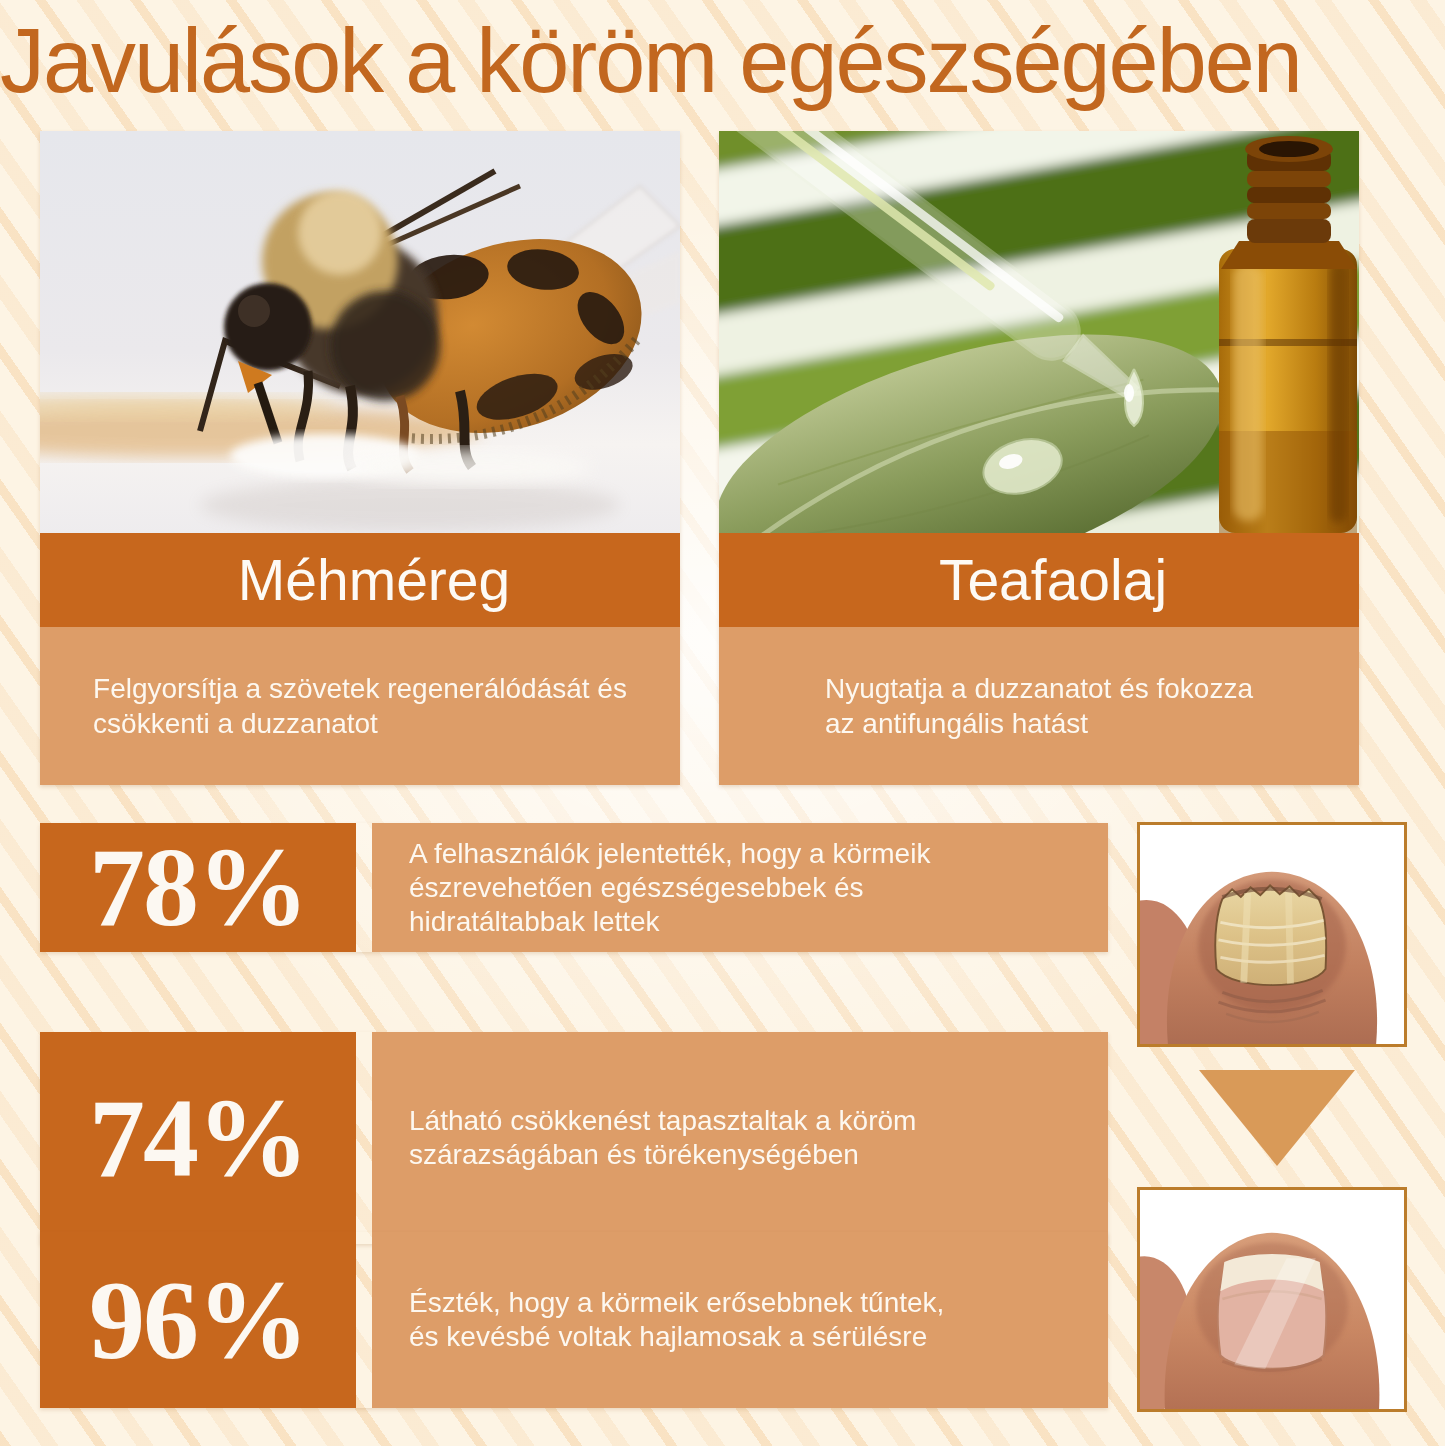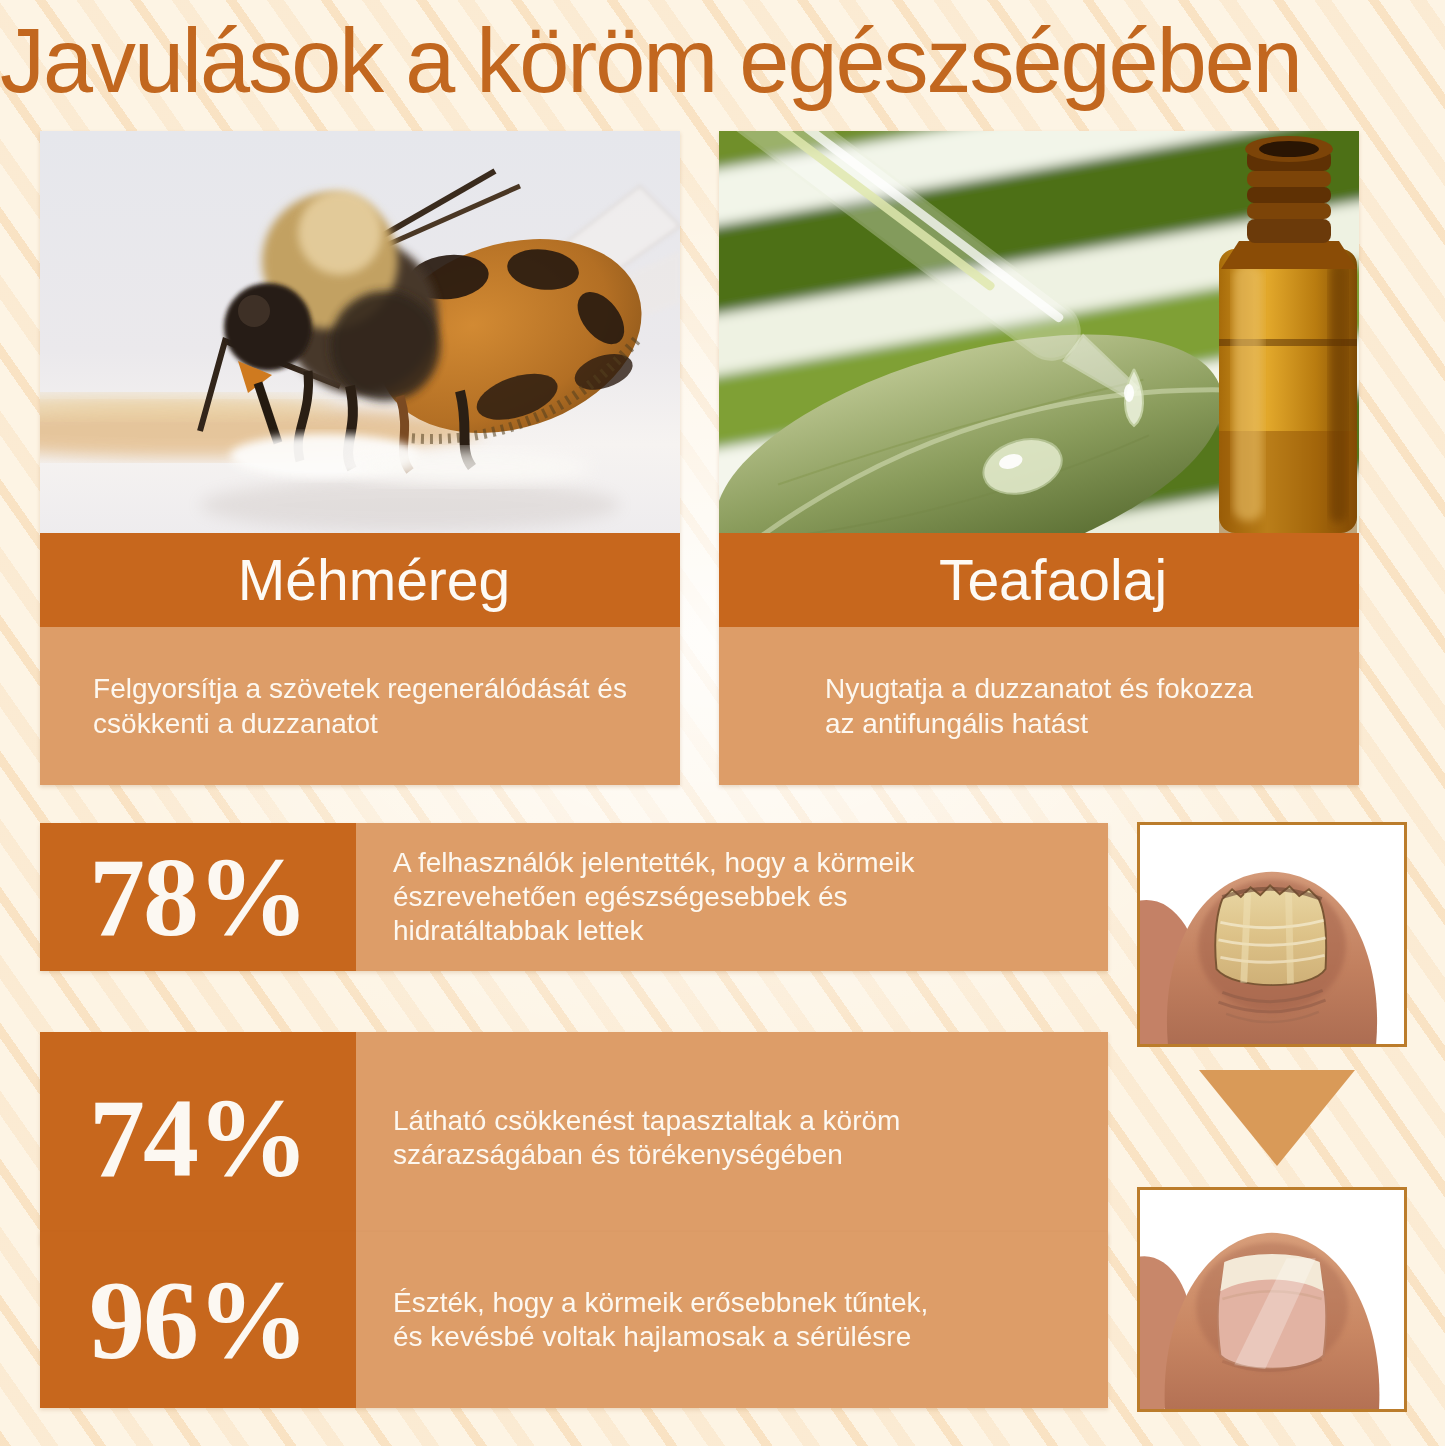--- a/index.html
+++ b/index.html
@@ -37,23 +37,23 @@
   }
   
   .stat-row{position:absolute;left:40px;width:1068px;display:flex;box-shadow:0 2px 4px rgba(160,105,50,.2);}
   .stat-row .pct{
     width:316px;flex:0 0 316px;background:#c7671d;color:#fcf8f2;
     display:flex;align-items:center;justify-content:center;
     font-family:"Liberation Serif",serif;font-weight:700;font-size:112px;letter-spacing:-2px;
   }
   .stat-row .stat-text{
     flex:1;background:#dd9d68;color:#fdf8f0;display:flex;align-items:center;
-    font-size:28px;line-height:34px;padding-left:37px;box-sizing:border-box;white-space:pre-line;
-  }
-  #stat-row-1{top:823px;height:148px;}
+    font-size:28px;line-height:34px;padding-left:37px;box-sizing:border-box;white-space:pre-line;margin-left:16px;
+  }
+  #stat-row-1{top:823px;height:129px;}
   #stat-row-2{top:1032px;height:212px;}
   #stat-row-3{top:1232px;height:176px;}
   
   .nail-frame{
     position:absolute;left:1137px;width:270px;height:225px;box-sizing:border-box;
     border:3px solid #bb7c2b;background:#ffffff;overflow:hidden;
   }
   #nail-before{top:822px;}
   #nail-after{top:1187px;}
   .nail-frame svg{display:block;width:100%;height:100%;}

